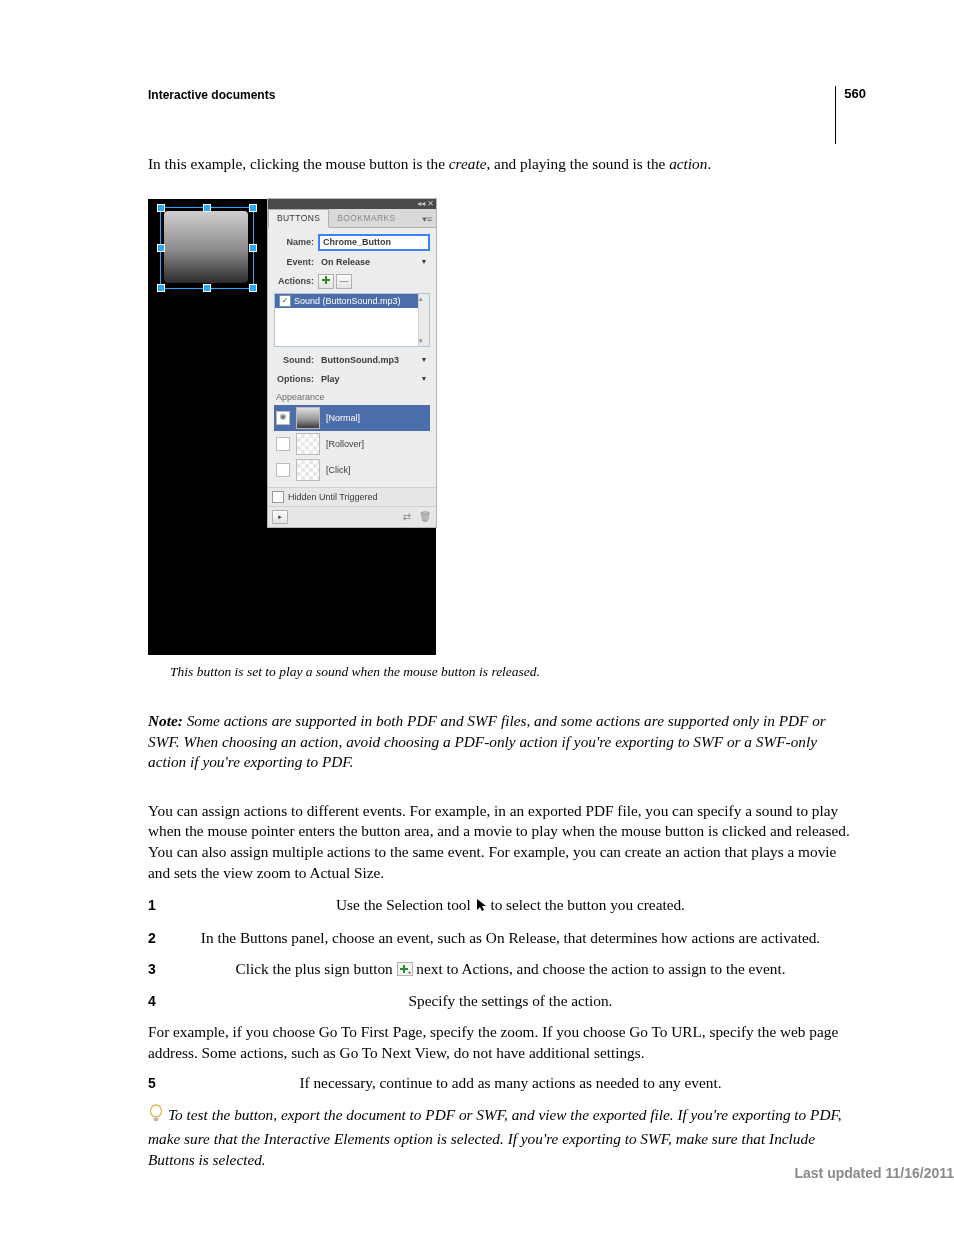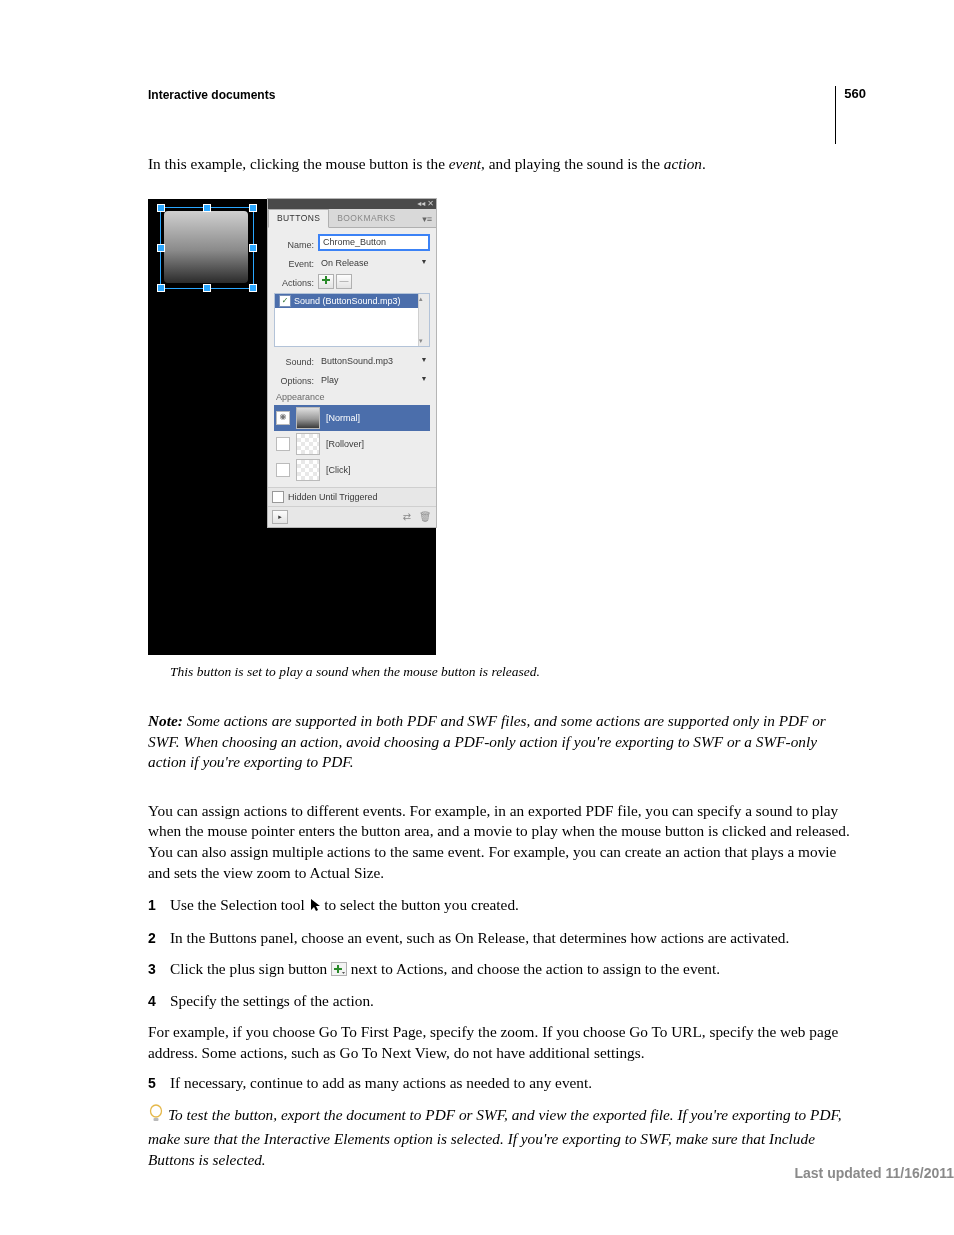--- a/index.html
+++ b/index.html
@@ -65,20 +65,21 @@
     font-family: "Myriad Pro", Arial, Helvetica, sans-serif;
     font-weight: 700;
     font-size: 16px;
     margin: 0 0 4px 0;
   }
   ol.steps {
     list-style: none;
     padding: 0;
     margin: 12px 0 0 0;
     counter-reset: step;
+    text-align: center;
   }
   ol.steps > li {
     position: relative;
     padding-left: 22px;
     margin-bottom: 10px;
     font-size: 15.3px;
   }
   ol.steps > li::before {
     counter-increment: step;
     content: counter(step);
@@ -195,22 +196,23 @@
   .tab-menu {
     margin-left: auto;
     padding: 2px 4px;
     color: #666;
     font-size: 9px;
   }
 
   .panel-body { padding: 6px 6px 0 6px; }
   .row {
     display: flex;
-    align-items: flex-end;
+    align-items: center;
     margin-bottom: 4px;
+    font-weight: bold;
   }
   .row .lbl {
     width: 40px;
     text-align: right;
     padding-right: 4px;
     color: #444;
   }
   .row .fld {
     flex: 1;
     height: 13px;
@@ -320,21 +322,21 @@
 
 <div class="page">
 
   <div class="right-rule"></div>
   <div class="page-number">560</div>
   <div class="header-sub">Interactive documents</div>
 
   <div class="body">
 
     <p>
-      <span>In this example, clicking the mouse button is the </span><i>event</i><span>, and playing the sound is the </span><i>action</i><span>.</span>
+      <span>In this example, clicking the mouse button is the </span><i>create</i><span>, and playing the sound is the </span><i>action</i><span>.</span>
     </p>
 
     <div class="figure">
       <div class="canvas-strip">
         <div class="btn-object"></div>
         <div class="sel-box">
           <div class="h tl"></div>
             <div class="h tm"></div>
             <div class="h tr"></div>
           <div class="h ml"></div>

